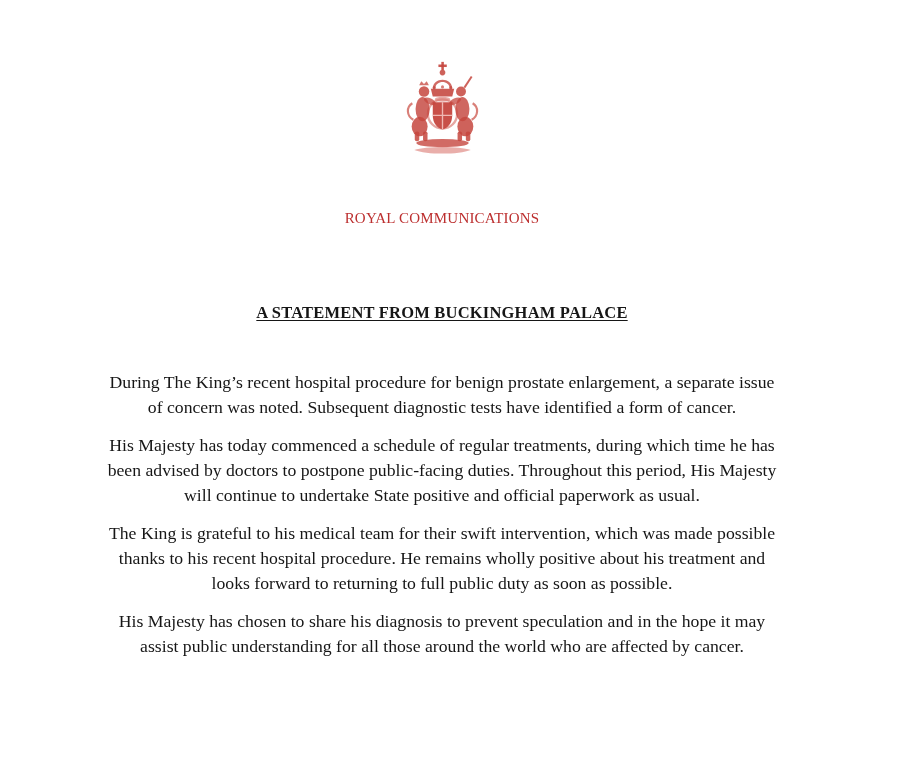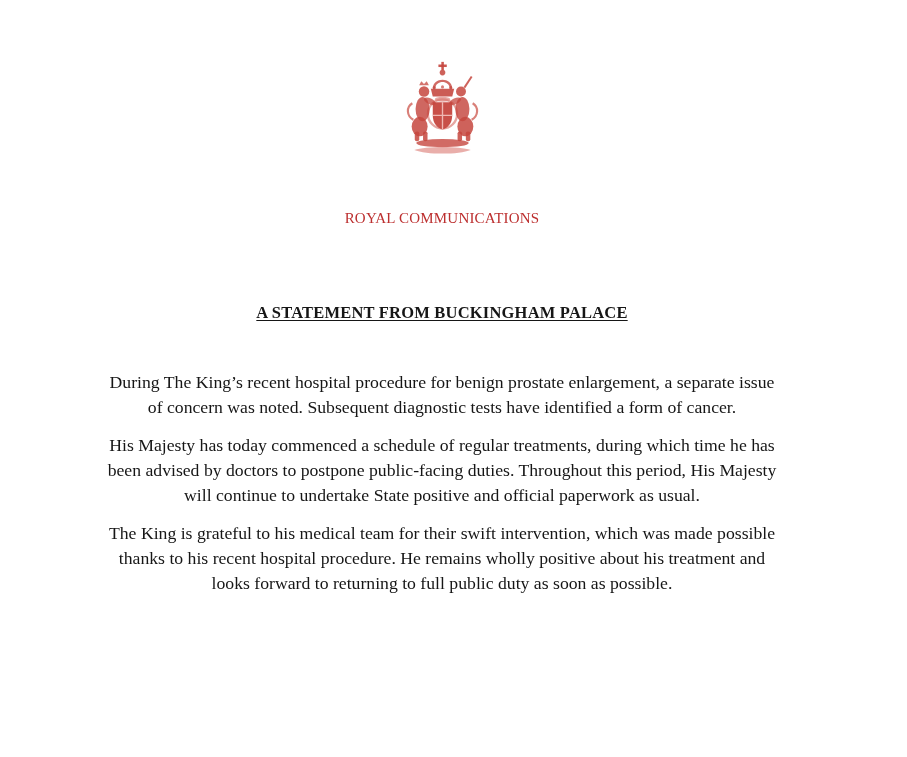--- a/index.html
+++ b/index.html
@@ -118,16 +118,17 @@
       </svg>
       <div class="org-name">ROYAL COMMUNICATIONS</div>
     </header>
 
     <h1 class="title">A STATEMENT FROM BUCKINGHAM PALACE</h1>
 
     <section class="body-text">
       <p>During The King’s recent hospital procedure for benign prostate enlargement, a separate issue of concern was noted. Subsequent diagnostic tests have identified a form of cancer.</p>
       <p>His Majesty has today commenced a schedule of regular treatments, during which time he has been advised by doctors to postpone public-facing duties. Throughout this period, His Majesty will continue to undertake State positive and official paperwork as usual.</p>
       <p>The King is grateful to his medical team for their swift intervention, which was made possible thanks to his recent hospital procedure. He remains wholly positive about his treatment and looks forward to returning to full public duty as soon as possible.</p>
+      <p>His Majesty has chosen to share his diagnosis to prevent speculation and in the hope it may assist public understanding for all those around the world who are affected by cancer.</p>
     </section>
 
   </div>
 </div>
 
 </body></html>

